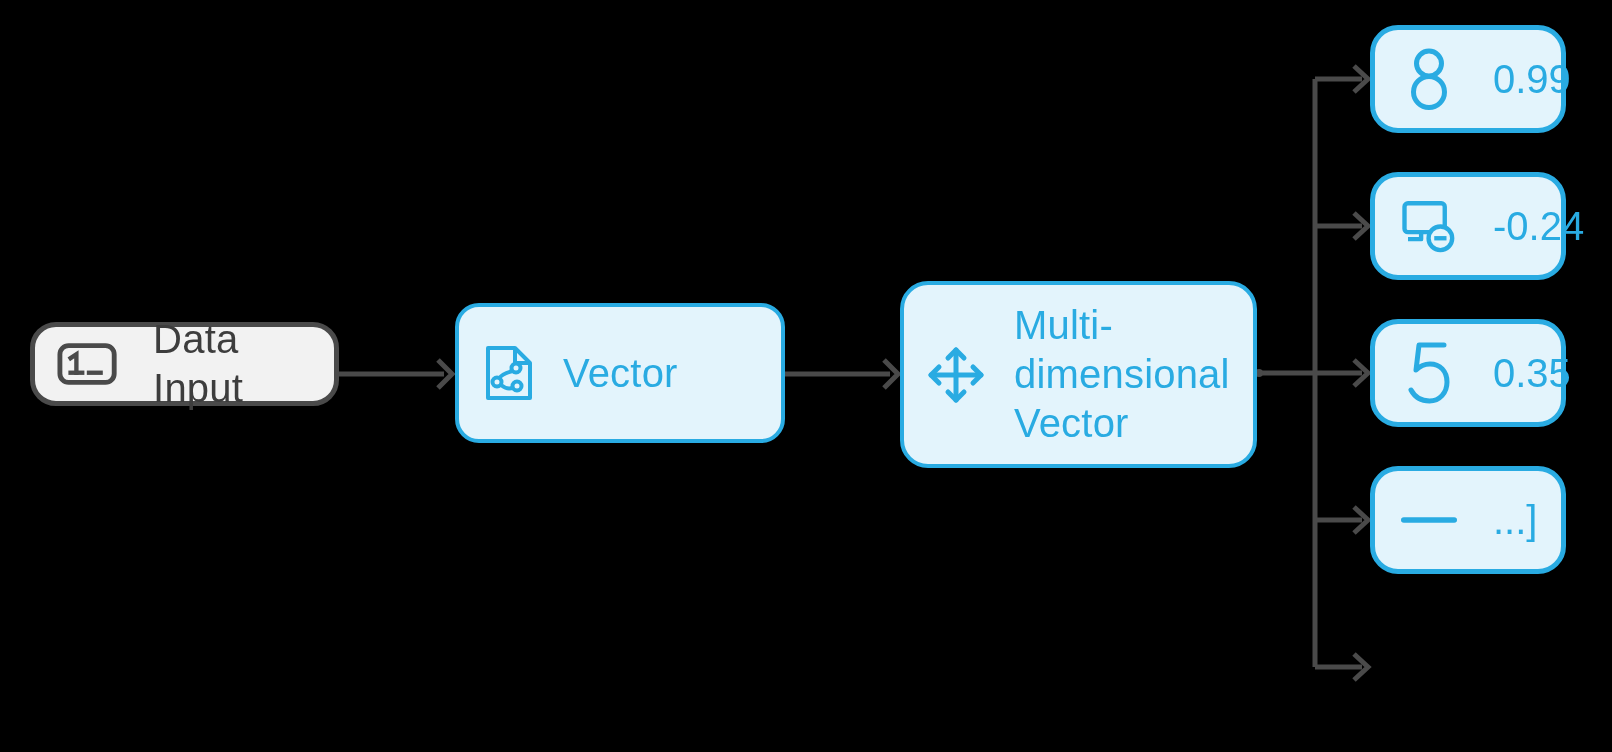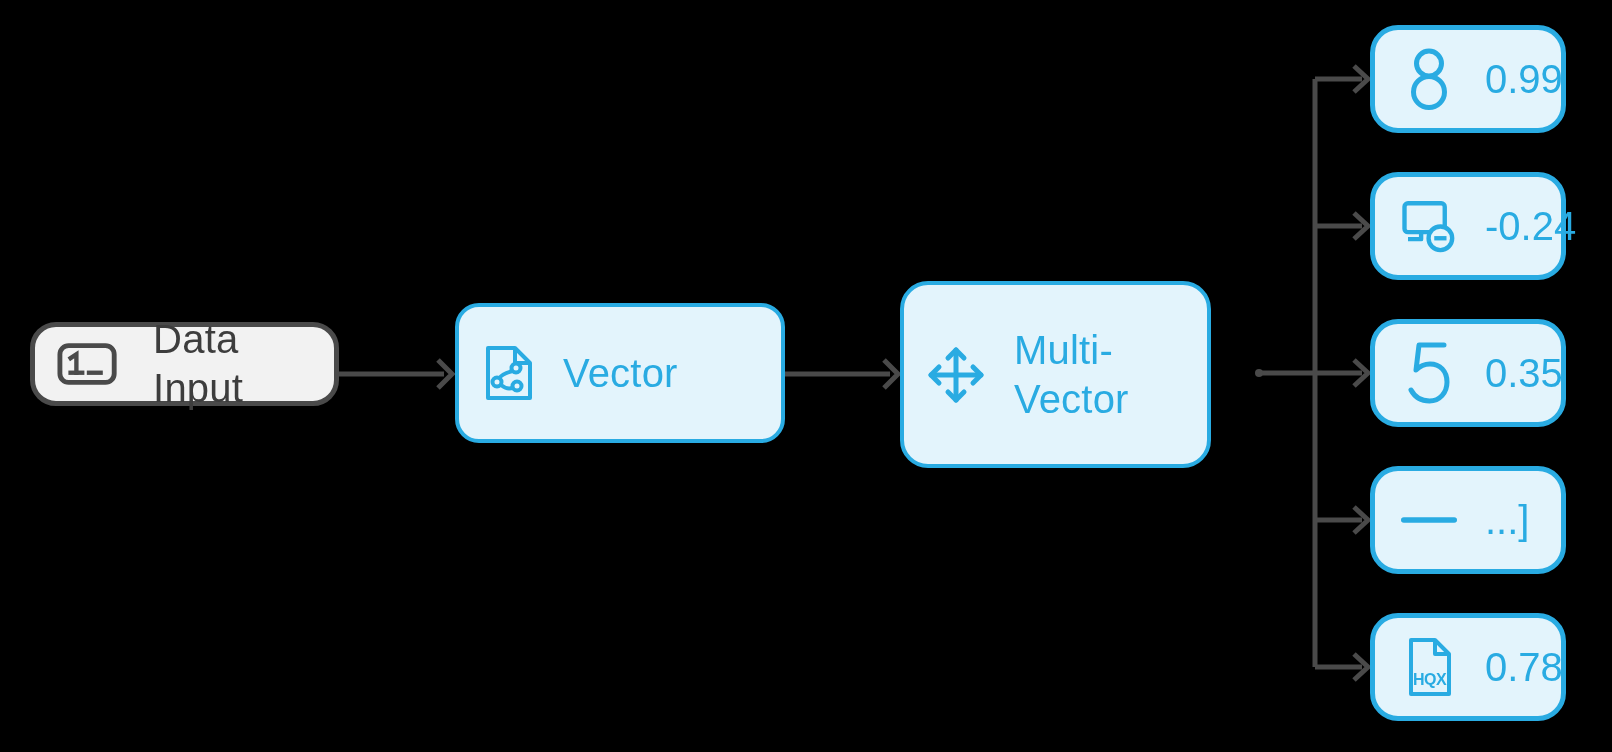--- a/index.html
+++ b/index.html
@@ -52,35 +52,35 @@
   }
   .node--data-input{
     left:30px;top:322px;width:309px;height:84px;
     padding-left:22px;gap:36px;
   }
   .node--embedding{
     left:455px;top:303px;width:330px;height:140px;
     padding-left:24px;gap:28px;
   }
   .node--multi{
-    left:900px;top:281px;width:311px;height:187px;
+    left:900px;top:281px;width:357px;height:187px;
     border-radius:28px;
     padding-left:18px;gap:24px;
   }
   .outbox{
     position:absolute;
     left:1370px;
     width:196px;height:108px;
     background:var(--accent-fill);
     border:5px solid var(--accent);
     border-radius:28px;
     display:flex;
     align-items:center;
     padding-left:26px;
-    gap:28px;
+    gap:36px;
     z-index:1;
   }
   .outbox__icon{
     width:56px;
     display:flex;
     align-items:center;
     justify-content:center;
     flex:0 0 auto;
   }
   .outbox__value{
@@ -171,20 +171,21 @@
         <path d="M34 9 V59"></path>
         <path d="M9 34 H59"></path>
         <path d="M26 17 L34 9 L42 17"></path>
         <path d="M26 51 L34 59 L42 51"></path>
         <path d="M17 26 L9 34 L17 42"></path>
         <path d="M51 26 L59 34 L51 42"></path>
       </g>
     </svg>
     <span class="node__label">
       <span style="display:block">Multi-</span>
+      <span style="display:block">dimensional</span>
       <span style="display:block">Vector</span>
     </span>
   </div>
 
   <div class="outbox ob-1">
     <span class="outbox__icon">
       <svg class="icon" width="48" height="64" viewBox="0 0 48 64">
         <g stroke="#29ABE2" stroke-width="5" fill="none">
           <circle cx="24" cy="16.5" r="12.5"></circle>
           <circle cx="24" cy="45" r="15.5"></circle>
@@ -219,26 +220,14 @@
 
   <div class="outbox ob-4">
     <span class="outbox__icon">
       <svg class="icon" width="60" height="12" viewBox="0 0 60 12">
         <path d="M3 6 H57" stroke="#29ABE2" stroke-width="6" stroke-linecap="round" fill="none"></path>
       </svg>
     </span>
     <span class="outbox__value">...]</span>
   </div>
 
-  <div class="outbox ob-5">
-    <span class="outbox__icon">
-      <svg class="icon" width="50" height="62" viewBox="0 0 50 62">
-        <g stroke="#29ABE2" stroke-width="4" fill="none" stroke-linejoin="round">
-          <path d="M7 4 H31 L45 18 V58 H7 Z"></path>
-          <path d="M31 4 V18 H45"></path>
-        </g>
-        <text x="9" y="49" fill="#29ABE2" font-family="Liberation Sans, sans-serif" font-size="16" font-weight="bold" letter-spacing="-0.5">HQX</text>
-      </svg>
-    </span>
-    <span class="outbox__value">0.78</span>
-  </div>
 
 </div>
 
 </body></html>

